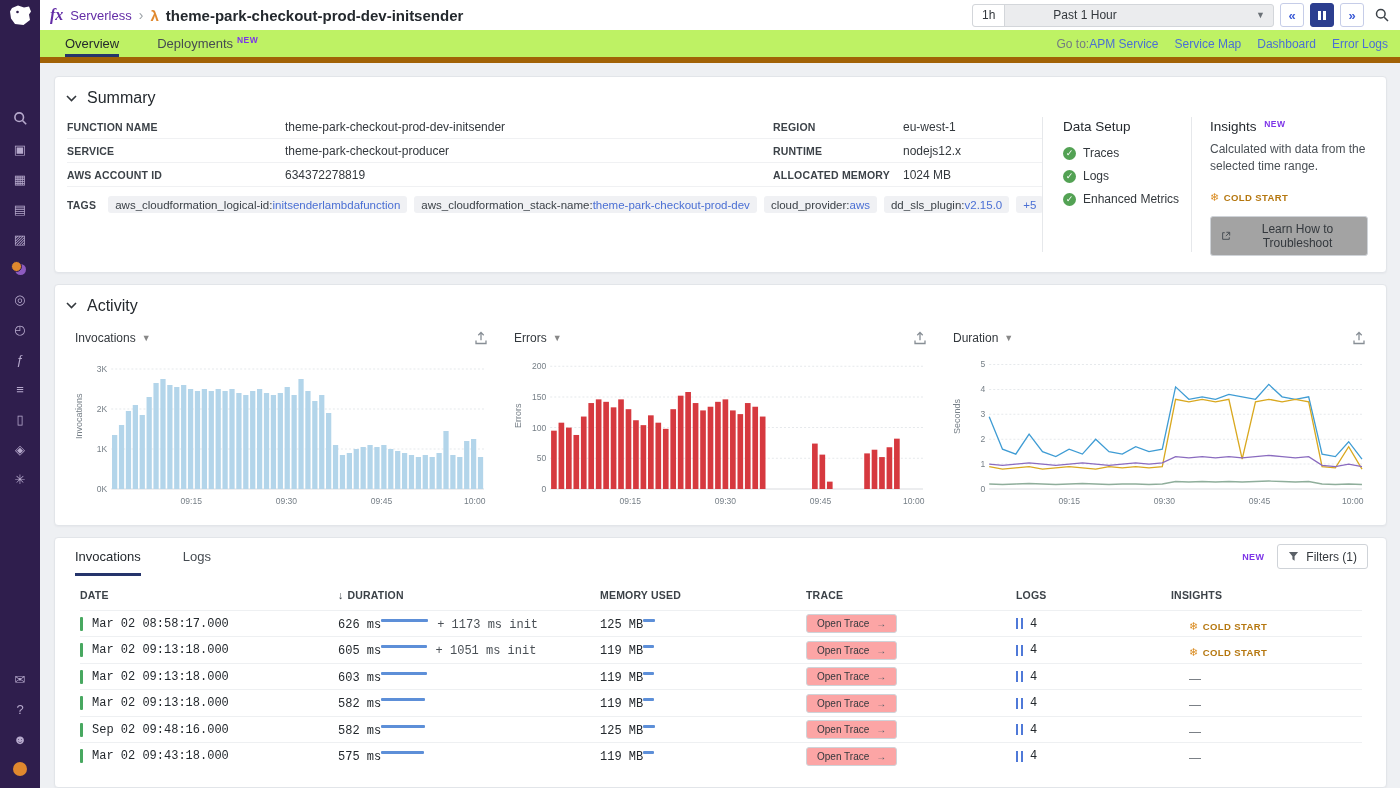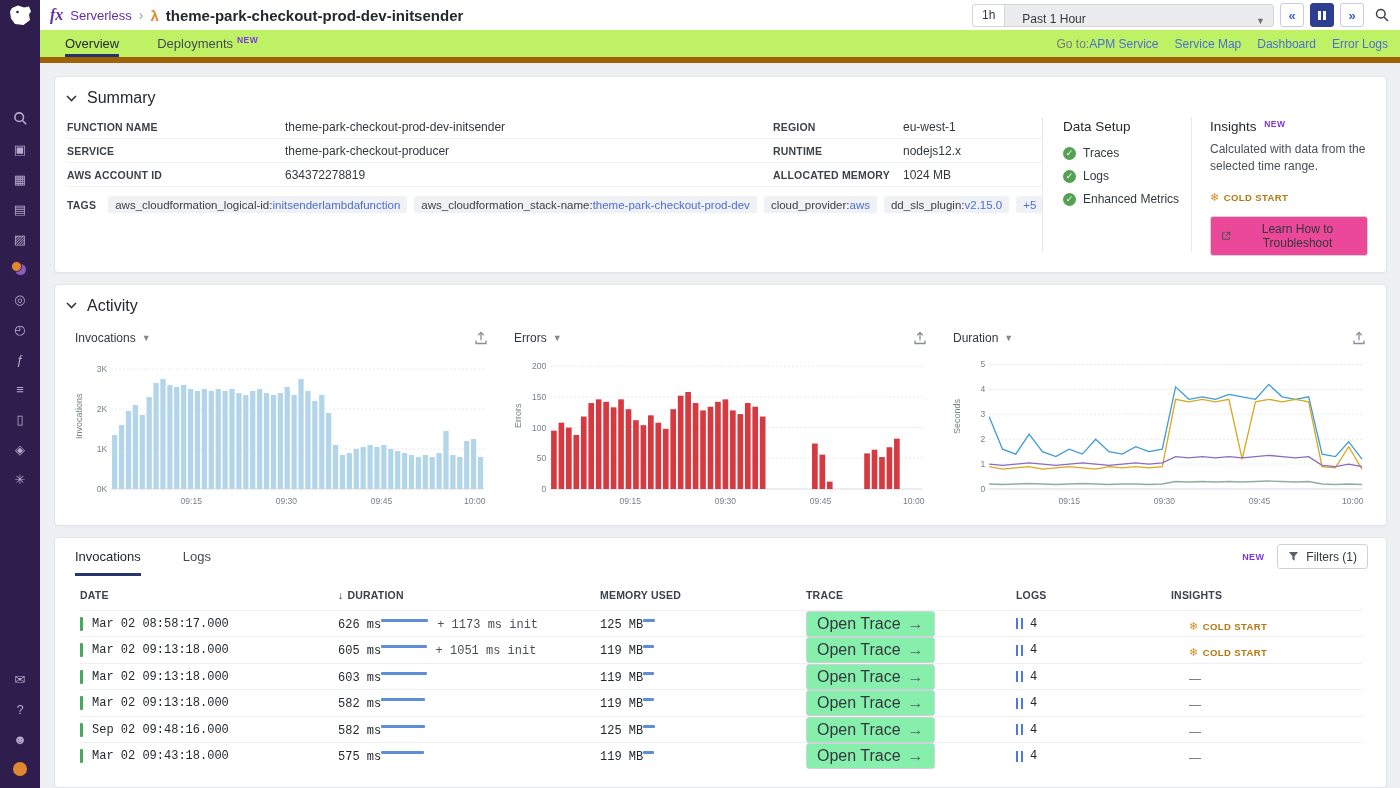--- a/index.html
+++ b/index.html
@@ -21,21 +21,21 @@
   .main { flex:1; min-width:0; display:flex; flex-direction:column; background:#eef0f3; }
 
   .topbar { height:30px; background:#fff; display:flex; align-items:center; justify-content:space-between; padding:0 10px 0 10px; }
   .crumbs { display:flex; align-items:center; gap:7px; }
   .fx { color:#632ca6; font-style:italic; font-weight:bold; font-family:"Liberation Serif", serif; font-size:16px; }
   .product { color:#632ca6; font-size:13px; cursor:pointer; text-decoration:none; }
   .sep { color:#9aa0a6; font-size:14px; }
   .lambda { color:#e0882e; font-weight:bold; font-size:15px; }
   .fn-title { font-size:15px; font-weight:bold; color:#24292e; }
   .top-right { display:flex; align-items:center; gap:6px; }
-  .time-widget { display:flex; align-items:flex-end; width:302px; height:23px; background:#ebecee; border:1px solid #d3d6da; border-radius:3px; font-size:12px; cursor:pointer; }
+  .time-widget { display:flex; align-items:center; width:302px; height:23px; background:#ebecee; border:1px solid #d3d6da; border-radius:3px; font-size:12px; cursor:pointer;gap:31px; }
   .time-chip { background:#fff; border-right:1px solid #d3d6da; padding:0 9px; height:100%; display:flex; align-items:center; border-radius:3px 0 0 3px; }
   .time-label { padding-left:9px; flex:1; color:#33383d;margin-left:8px; }
   .caret { color:#6a7076; padding-right:8px; font-size:9px; }
   .pb-btn { width:24px; height:24px; border:1px solid #c6cde8; background:#fff; color:#3c5bd6; border-radius:3px; font-size:13px; font-weight:bold; display:flex; align-items:center; justify-content:center; cursor:pointer; }
   .pb-btn.active { background:#2c3e8f; border-color:#2c3e8f; }
   .pause-glyph { display:inline-block; width:8px; height:9px; border-left:3px solid #fff; border-right:3px solid #fff; }
   .top-search { display:flex; align-items:center; margin-left:4px; cursor:pointer; }
 
   .tabbar { height:33px; background:#bef264; border-bottom:6px solid #a16207; display:flex; align-items:stretch; justify-content:space-between; padding:0 12px 0 25px; }
   .tabs { display:flex; gap:38px; }
@@ -68,21 +68,21 @@
   .vdiv { width:1px; background:#e6e8eb; margin:2px 0 4px 0; }
   .data-setup { width:148px; flex-shrink:0; padding:4px 0 0 20px; }
   .data-setup h3, .insights h3 { font-size:13.5px; font-weight:400; color:#24292e; margin-bottom:12px; }
   .setup-item { display:flex; align-items:center; gap:7px; font-size:12px; color:#33383d; margin-bottom:9px; }
   .check { width:13px; height:13px; border-radius:50%; background:#53a254; color:#fff; font-size:9px; display:flex; align-items:center; justify-content:center; flex-shrink:0; }
   .insights { flex:1; padding:4px 4px 0 18px; }
   .insights h3 { margin-bottom:7px; }
   .insights p { font-size:12px; color:#4a5056; margin-bottom:11px; line-height:1.45; max-width:175px; }
   .cold-badge { display:inline-flex; align-items:center; gap:4px; color:#b5770f; font-size:9.5px; font-weight:bold; letter-spacing:.4px; white-space:nowrap; }
   .flake { color:#d98a1e; font-size:11px; font-weight:normal; }
-  .learn-btn { display:flex; align-items:center; gap:7px; margin-top:11px; background:#ec4899; border:1px solid #cfd3d8; border-radius:3px; padding:5px 10px; font-size:12px; color:#33383d; cursor:pointer; }
+  .learn-btn { display:flex; align-items:center; gap:7px; margin-top:11px; background:#a3a3a3; border:1px solid #cfd3d8; border-radius:3px; padding:5px 10px; font-size:12px; color:#33383d; cursor:pointer; }
 
   
   .charts { display:flex; gap:26px; padding:10px 20px 14px; }
   .chart-block { flex:1; min-width:0; }
   .chart-head { display:flex; align-items:center; gap:6px; font-size:12px; color:#33383d; margin-bottom:4px; }
   .chart-caret { color:#888; font-size:9px; cursor:pointer; }
   .export { margin-left:auto; cursor:pointer; display:flex; }
   .chart-area { position:relative; padding-left:10px; }
   .ylab { position:absolute; left:-1px; top:8px; height:118px; writing-mode:vertical-rl; transform:rotate(180deg); font-size:9px; color:#767f87; text-align:center; }
   .chart-svg { width:100%; height:162px; display:block; }
@@ -100,21 +100,21 @@
   .thead { font-size:10.5px; font-weight:bold; color:#3c4248; padding-bottom:9px; letter-spacing:.2px; }
   .sort { margin-right:4px; font-weight:normal; }
   .trow { height:26.5px; border-top:1px solid #eef0f2; font-size:12px; }
   .mono { font-family:"Liberation Mono", monospace; font-size:12px; color:#24292e; line-height:14px; }
   .td.date { display:flex; align-items:center; }
   .green-bar { display:inline-block; width:3px; height:14px; background:#48a860; margin-right:9px; border-radius:1px; flex-shrink:0; }
   .td.duration, .td.memory { display:flex; align-items:flex-start; padding-top:2px; }
   .dur-wrap, .mem-wrap { display:flex; flex-direction:row; }
   .hbar { display:block; height:3px; background:#5d8fd8; margin-top:1px; border-radius:1px; }
   .init { color:#4a5056; margin-left:9px; }
-  .trace-btn { border:1px solid #cfd3d8; background:#86efac; border-radius:3px; padding:3px 10px; font-size:16px; color:#33383d; display:inline-flex; gap:7px; align-items:center; cursor:pointer; }
+  .trace-btn { border:1px solid #cfd3d8; background:#fca5a5; border-radius:3px; padding:3px 10px; font-size:10px; color:#33383d; display:inline-flex; gap:7px; align-items:center; cursor:pointer; }
   .trace-btn .arrow { color:#5b6168; }
   .td.logs { display:flex; align-items:center; }
   .log-icon { display:inline-block; width:7px; height:11px; border-left:2.5px solid #4f79d8; border-right:2.5px solid #4f79d8; margin-right:7px; }
   .dash { color:#6a7076; }
 </style>
 </head>
 <body>
 
 <div class="app">
 

